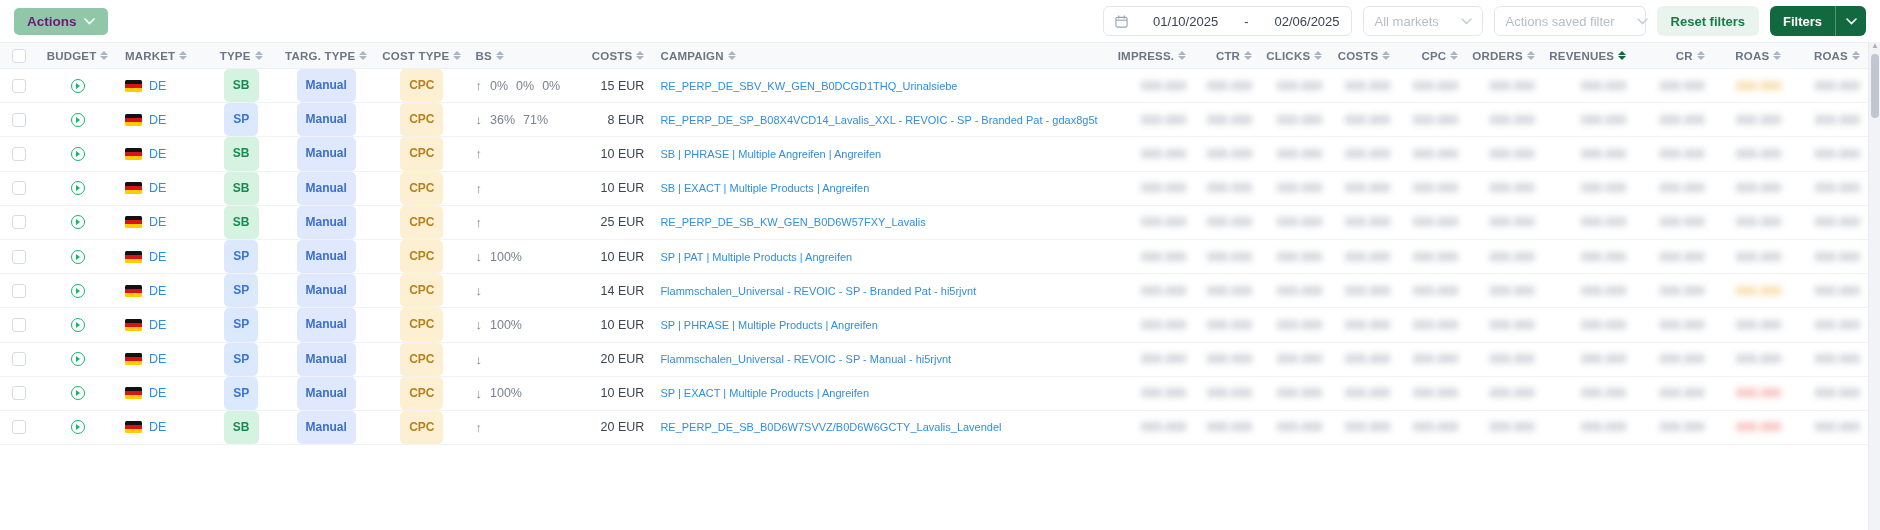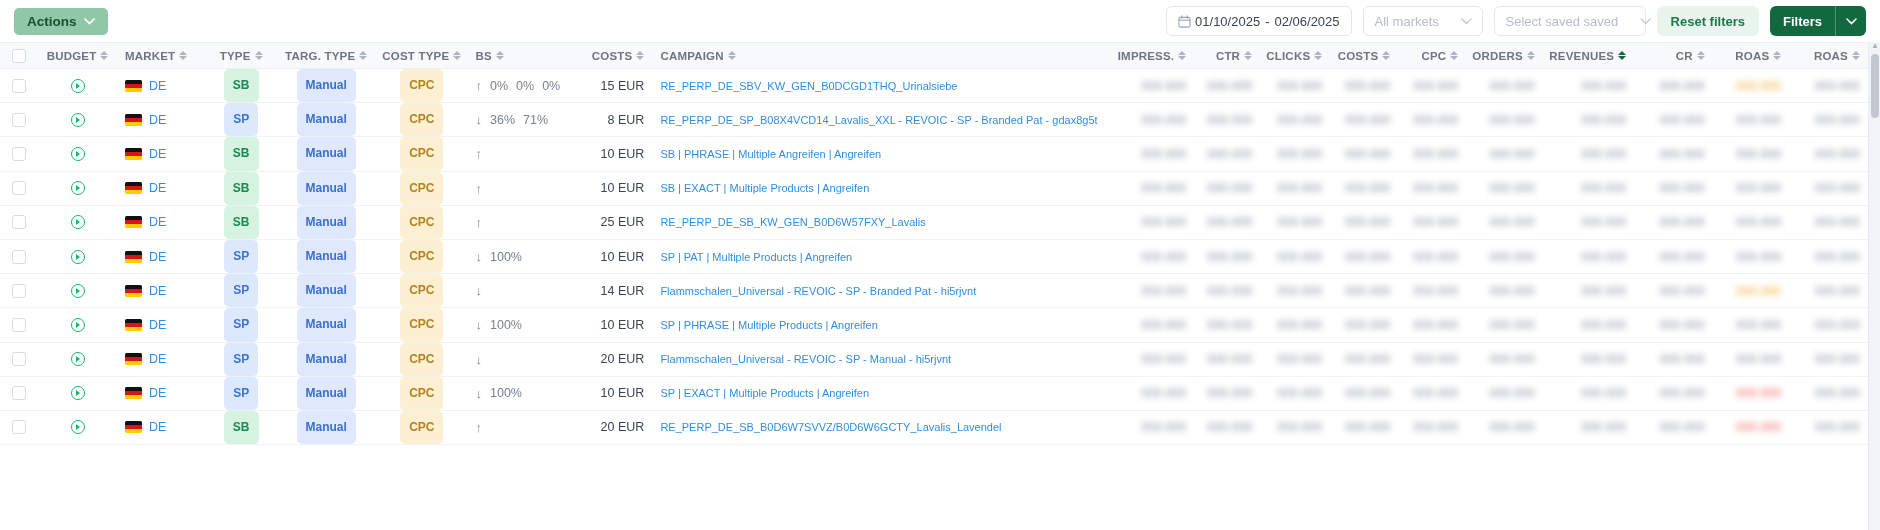--- a/index.html
+++ b/index.html
@@ -14,21 +14,21 @@
   
   .toolbar {
     height: 42px;
     display: flex;
     align-items: center;
     padding: 0 14px;
     background: #ffffff;
   }
   .actions-btn {
     background: #8fc7a8;
-    color: #14532d;
+    color: #701a75;
     border: none;
     border-radius: 5px;
     height: 27px;
     padding: 0 13px;
     font-size: 13.5px;
     font-weight: 600;
     display: flex;
     align-items: center;
     gap: 7px;
     cursor: pointer;
@@ -46,21 +46,21 @@
     border-radius: 6px;
     background: #fff;
     display: flex;
     align-items: center;
     padding: 0 11px;
     font-size: 13px;
     color: #3b4453;
     white-space: nowrap;
     cursor: pointer;
   }
-  .daterange { gap: 4px; }
+  .daterange { gap: 25px; }
   .daterange .sep { color: #3b4453; padding: 0 1px; }
   .cal-ico { display: inline-flex; color: #9aa3b2; }
   .select-ctl {
     color: #b6bcc8;
     justify-content: space-between;
     gap: 22px;
   }
   .select-ctl.markets { width: 120px; }
   .select-ctl.saved { width: 152px; }
   .chev { color: #c3c9d4; display: inline-flex; flex: none; }
@@ -249,21 +249,21 @@
     <div class="ctl select-ctl markets">
       <span>All markets</span>
       <span class="chev">
         <svg width="11" height="7" viewBox="0 0 11 7">
             <path d="M1 1l4.5 4.5L10 1" fill="none" stroke="currentColor" stroke-width="1.4" stroke-linecap="round"></path>
           </svg>
       </span>
     </div>
 
     <div class="ctl select-ctl saved">
-      <span>Select saved saved</span>
+      <span>Actions saved filter</span>
       <span class="chev">
         <svg width="11" height="7" viewBox="0 0 11 7">
             <path d="M1 1l4.5 4.5L10 1" fill="none" stroke="currentColor" stroke-width="1.4" stroke-linecap="round"></path>
           </svg>
       </span>
     </div>
 
     <button class="reset-btn">Reset filters</button>
 
     <div class="filters-group">

